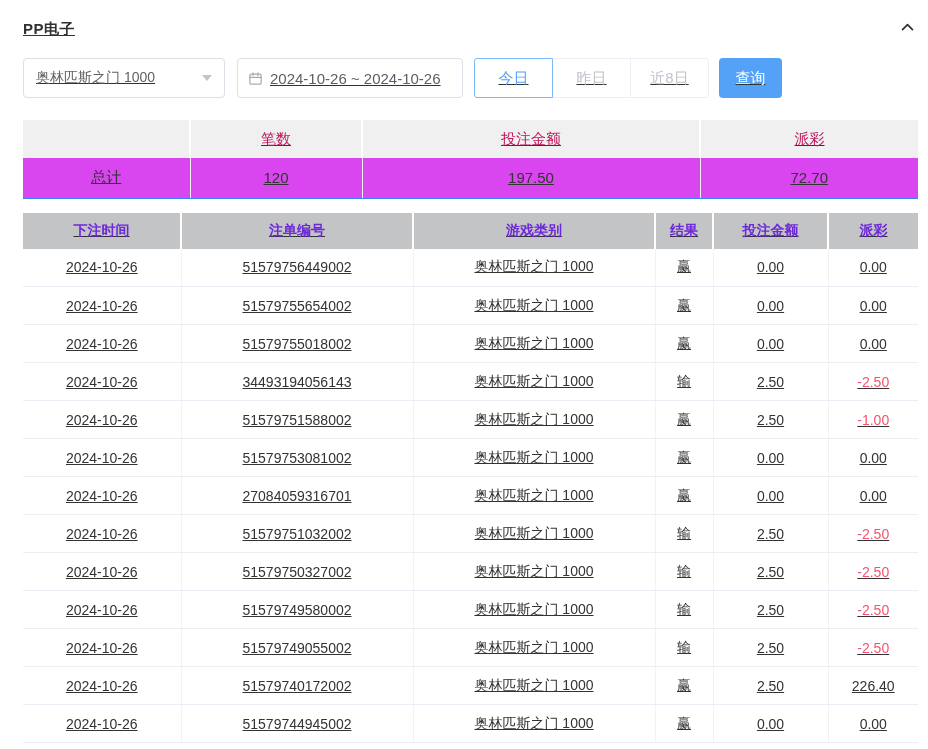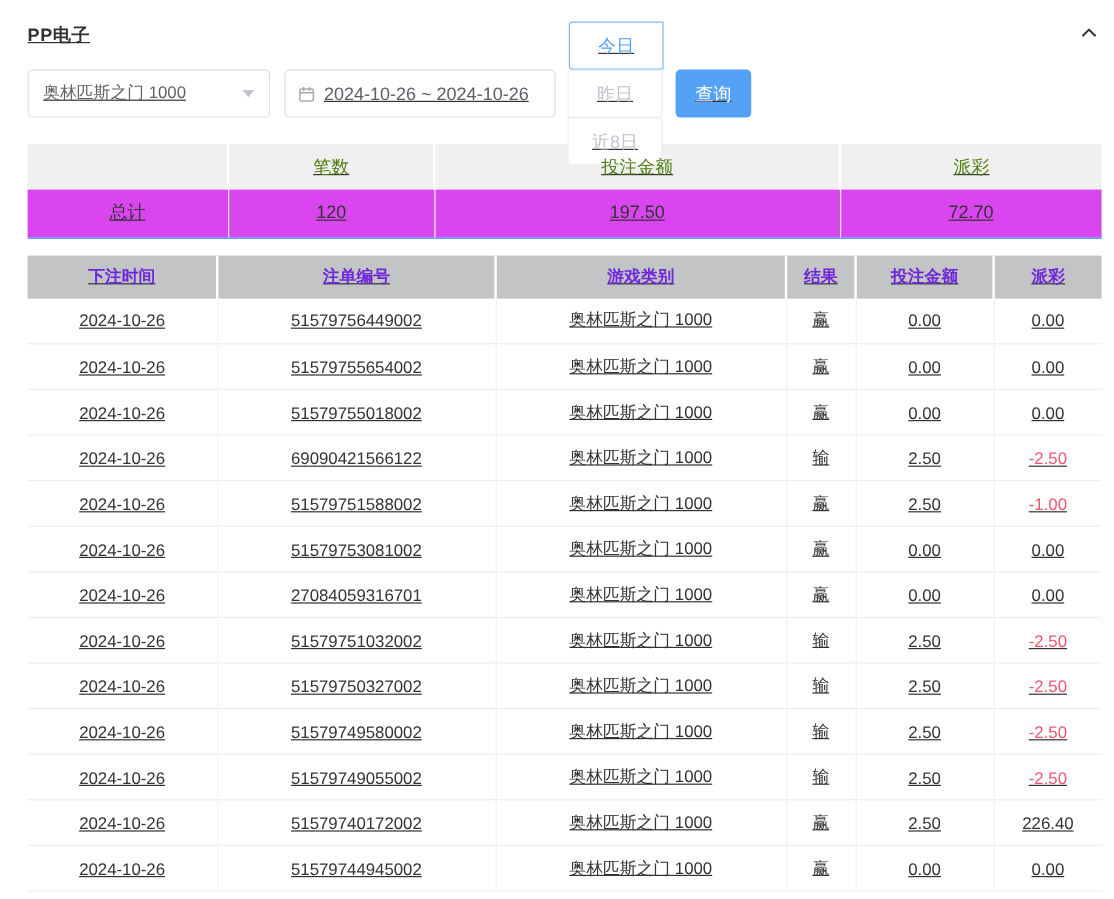--- a/index.html
+++ b/index.html
@@ -26,40 +26,40 @@
   }
   .caret-down {
     width: 0; height: 0; border-left: 5px solid transparent; border-right: 5px solid transparent;
     border-top: 6px solid #c0c4cc;
   }
   .date-input {
     margin-left: 12px; width: 226px; height: 40px; border: 1px solid #dcdfe6; border-radius: 4px;
     display: flex; align-items: center; gap: 7px; padding: 0 10px;
     font-size: 15px; color: #5a5e66; background: #fff; cursor: pointer; text-align: right;
   }
-  .btn-group { display: flex; margin-left: 11px; flex-direction: column; }
+  .btn-group { display: flex; margin-left: 11px; }
   .qbtn {
     width: 79px; height: 40px; background: #fff; border: 1px solid #ebeef5;
     font-size: 15px; color: #c0c4cc; cursor: pointer; margin-left: -1px;
     font-family: inherit;
   }
   .btn-group .qbtn:first-child { margin-left: 0; border-radius: 3px 0 0 3px; }
   .btn-group .qbtn:last-child { border-radius: 0 3px 3px 0; }
   .qbtn.active { border: 1px solid #7ab8f9; color: var(--accent, #54a1f8); position: relative; z-index: 1; }
   .search-btn {
     margin-left: 10px; width: 63px; height: 40px; border: none; border-radius: 4px;
     background: var(--accent, #54a1f8); color: #fff; font-size: 15px; cursor: pointer;
     font-family: inherit;
   }
 
   
   table { border-collapse: collapse; table-layout: fixed; width: 895px; }
   .summary-table { margin-top: 22px; font-size: 15px; }
   .summary-table th {
-    background: #f0f0f0; height: 38px; font-weight: normal; color: #4d7c0f;
+    background: #f0f0f0; height: 38px; font-weight: normal; color: #be185d;
     border-right: 2px solid #fff; text-align: center;
   }
   .summary-table th:last-child { border-right: none; }
   .summary-table td {
     height: 40px; text-align: center; color: #333; background: #d946ef;
     border-bottom: 1px solid #3b82f6; border-right: 1px solid #f2f2f2; margin-top: 19px;
   }
   .summary-table td:last-child { border-right: none; }
 
   
@@ -186,21 +186,21 @@
     <td>2024-10-26</td>
     <td>51579755018002</td>
     <td>奥林匹斯之门 1000</td>
     <td>赢</td>
     <td>0.00</td>
     <td>0.00</td>
   </tr>
 
   <tr>
     <td>2024-10-26</td>
-    <td>69090421566122</td>
+    <td>34493194056143</td>
     <td>奥林匹斯之门 1000</td>
     <td>输</td>
     <td>2.50</td>
     <td class="neg">-2.50</td>
   </tr>
 
   <tr>
     <td>2024-10-26</td>
     <td>51579751588002</td>
     <td>奥林匹斯之门 1000</td>

